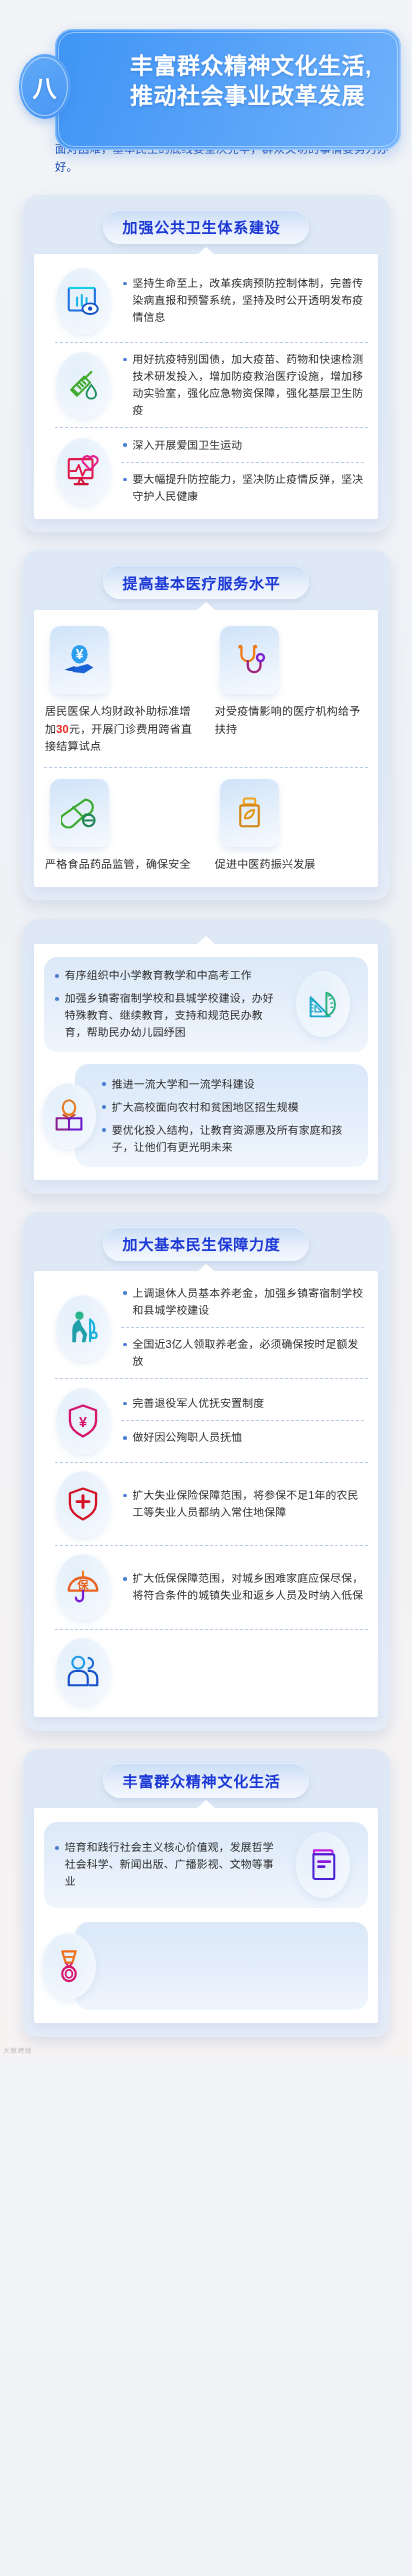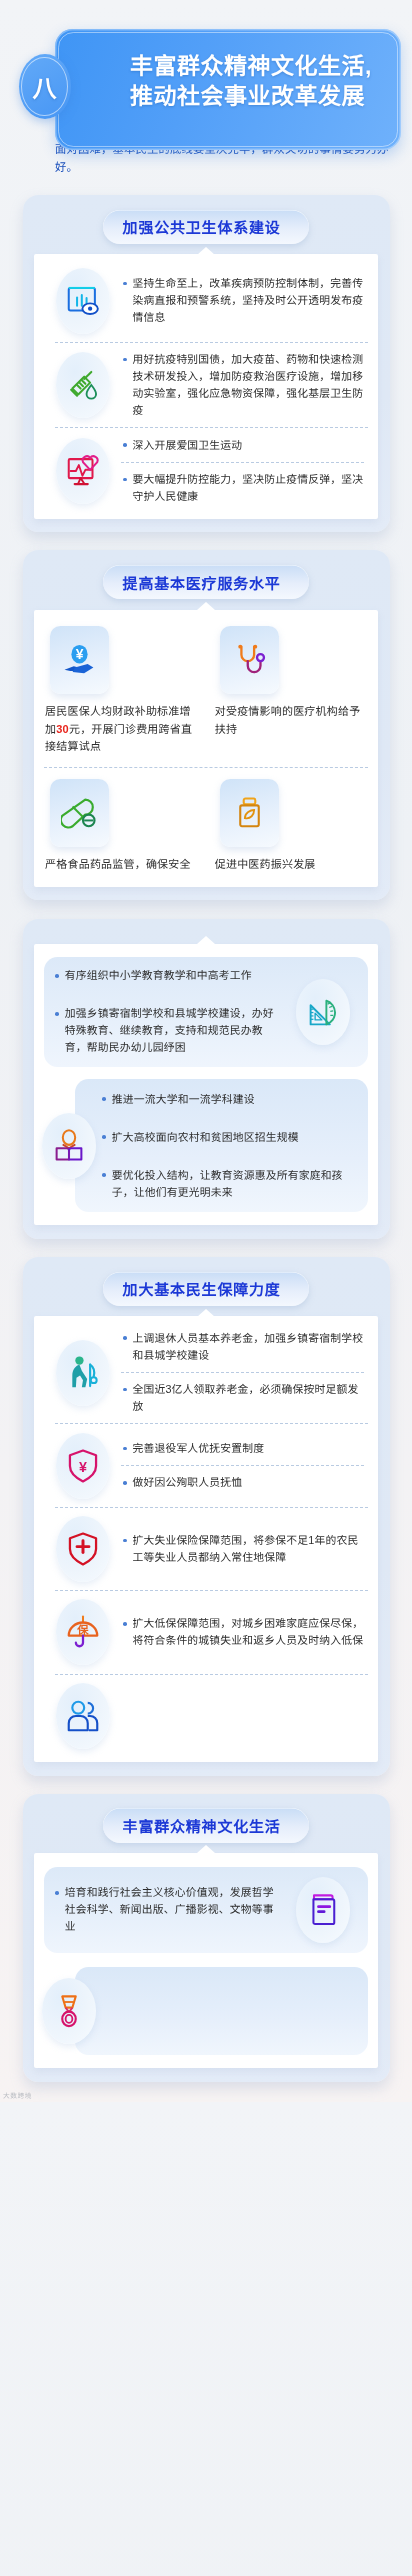--- a/index.html
+++ b/index.html
@@ -152,21 +152,21 @@
     letter-spacing: 0.2px;
   }
   .bullets li::before {
     content: "";
     position: absolute;
     left: 2.1px; top: 6.7px;
     width: 3.6px; height: 3.6px;
     border-radius: 50%;
     background: #4a7fd4;
   }
-  .bullets li + li { margin-top: 21px; }
+  .bullets li + li { margin-top: 6px; }
 
   .divider {
     border: none;
     border-top: 0.5px dashed #b9cbe2;
     margin: 8.2px 0 8.2px 11.3px;
   }
   .divider-full { margin-left: 0; }
 
   
   .row.reverse .row-icon { order: 2; flex: 0 0 72px; }

